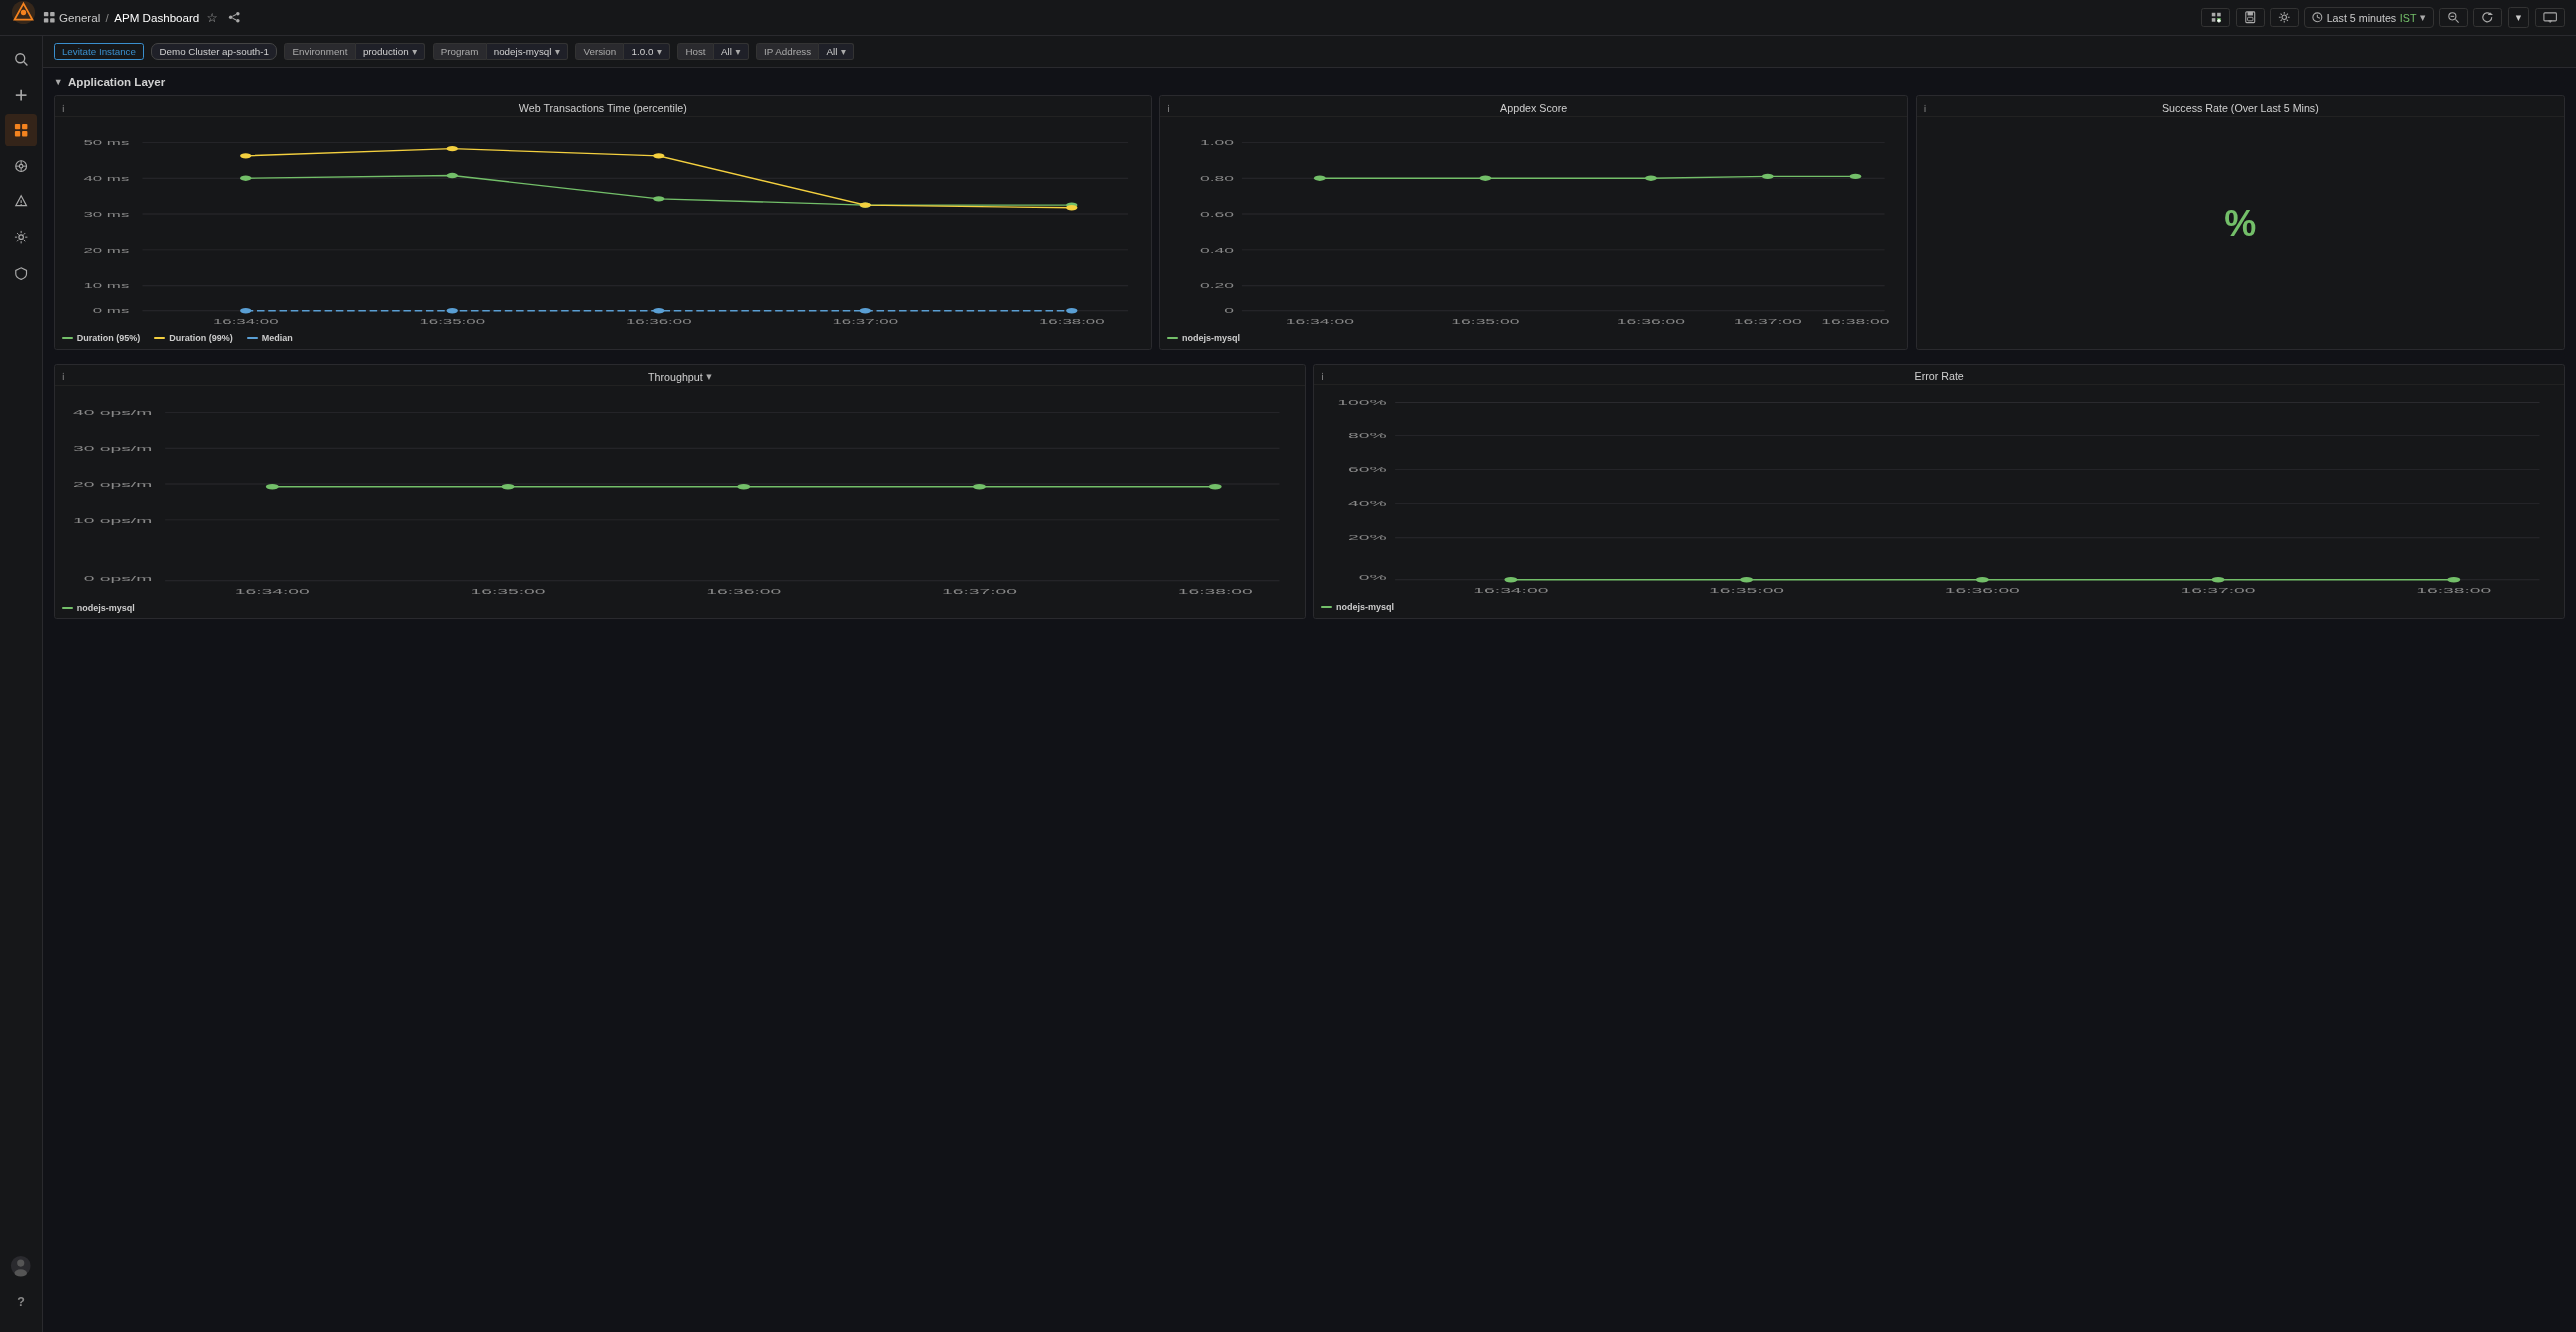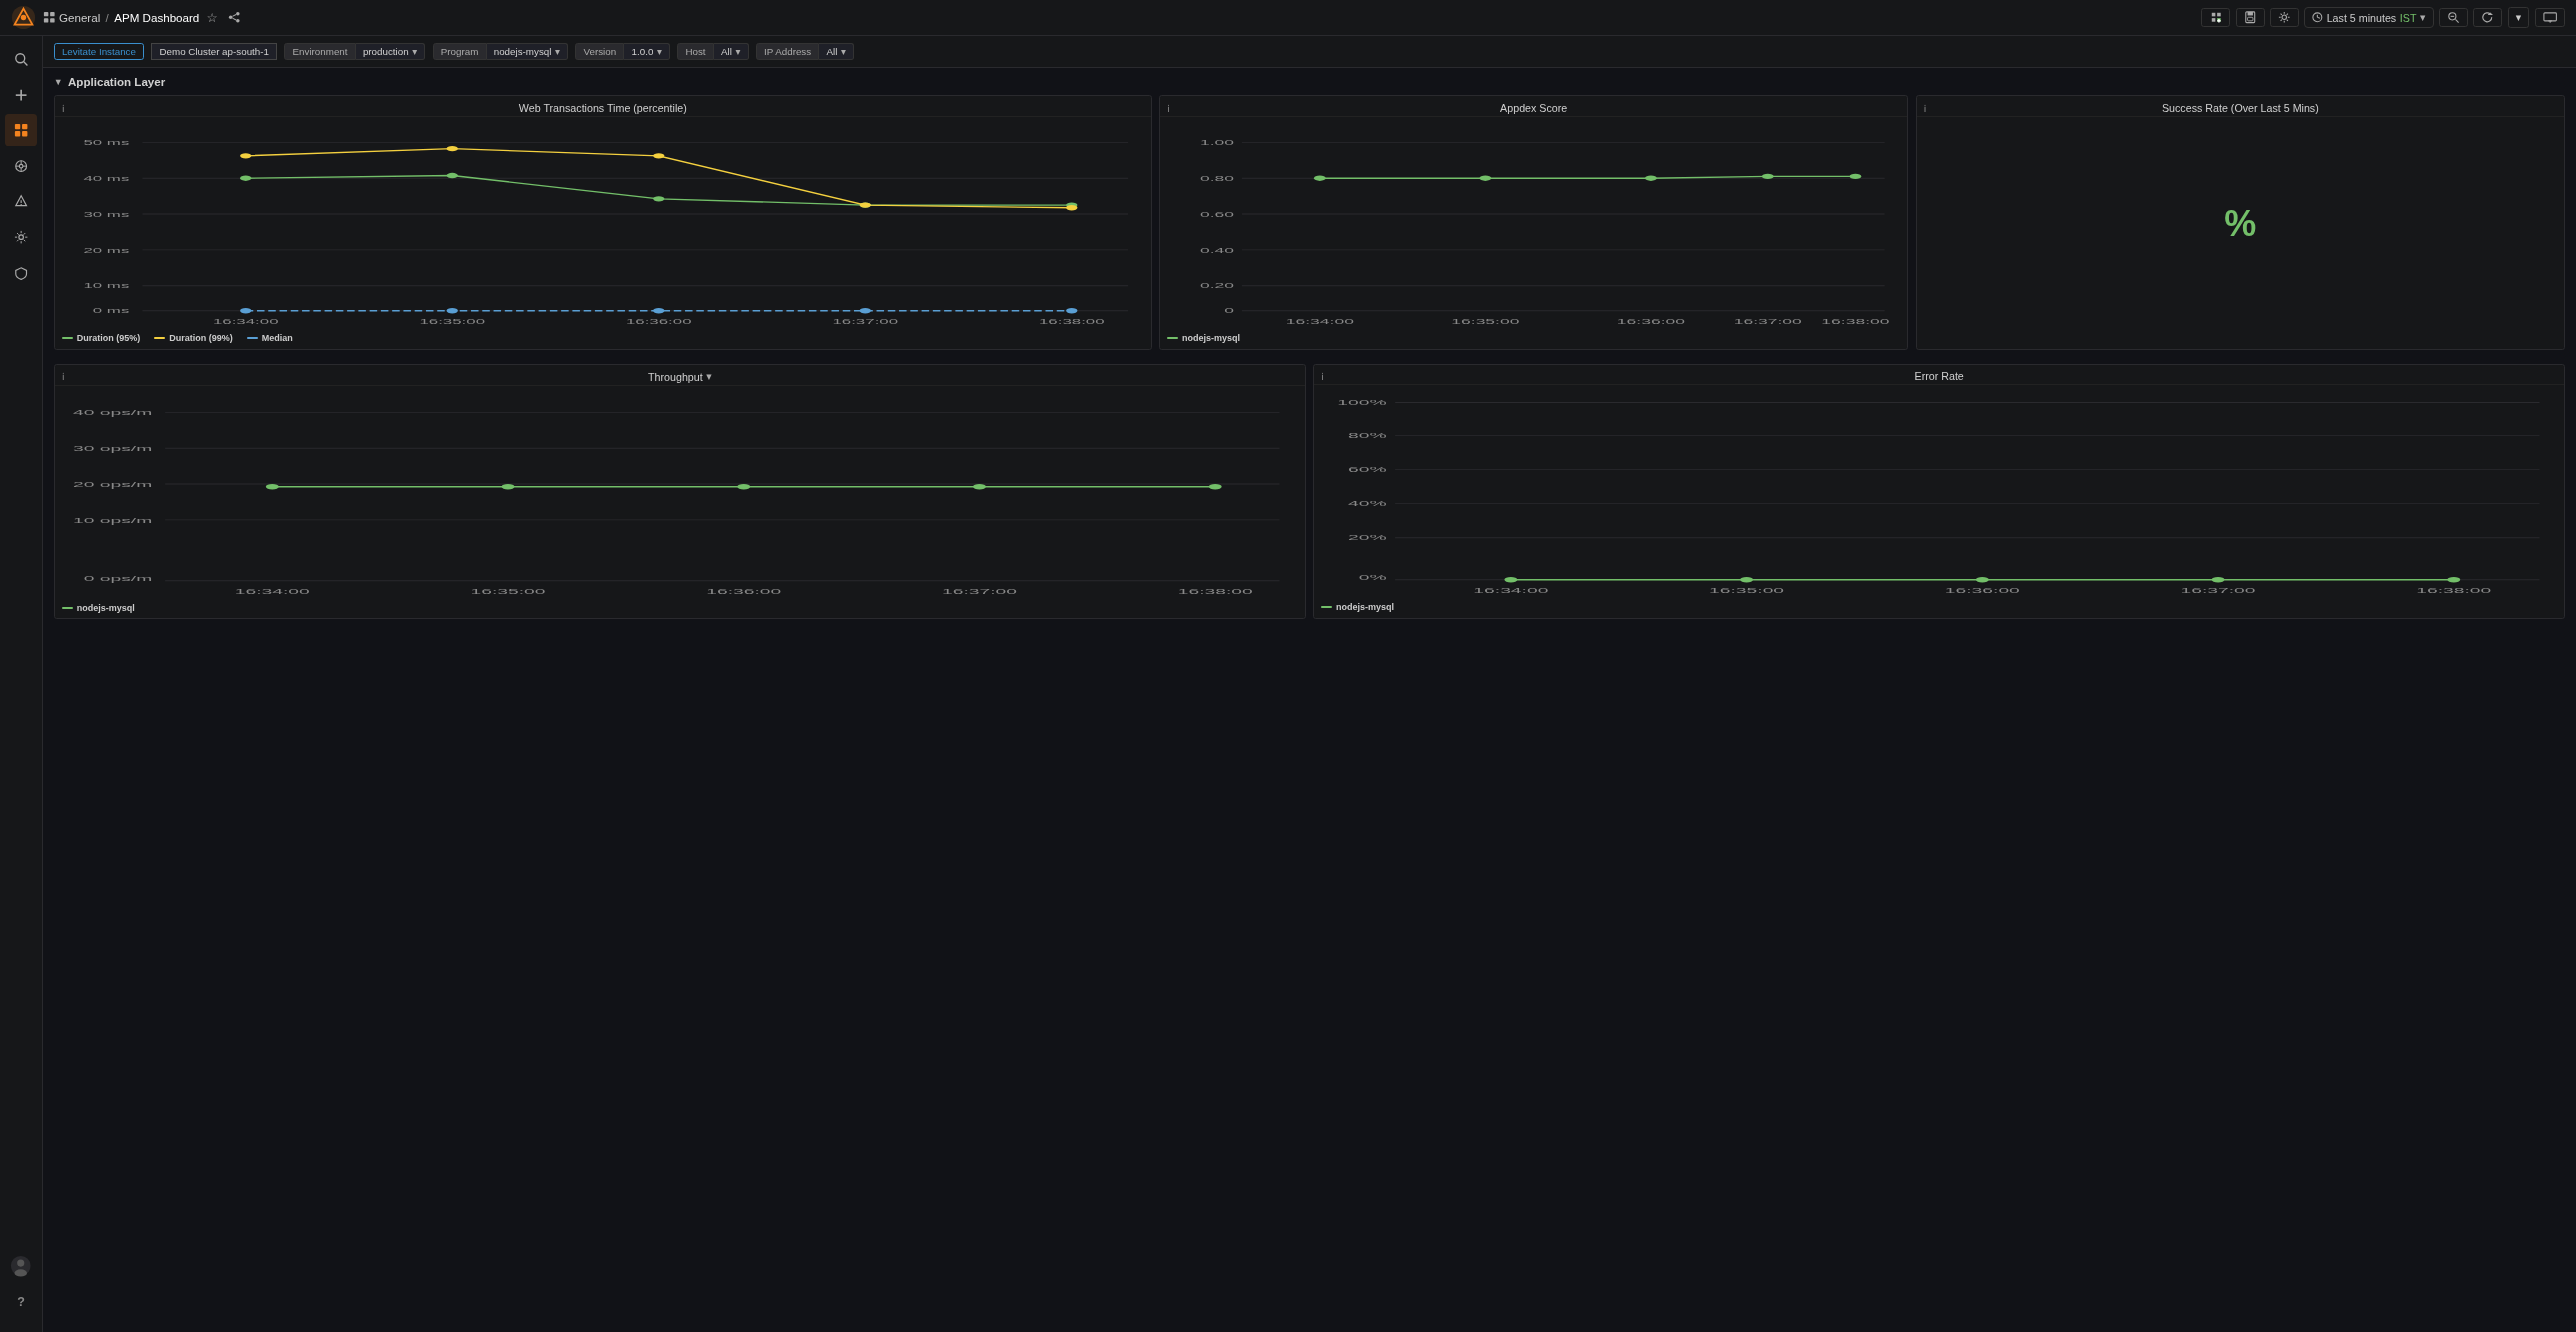--- a/index.html
+++ b/index.html
@@ -1,20 +1,20 @@
 <!DOCTYPE html>
 <html style="font-size:14.3px"><head>
   <meta charset="utf-8">
   <style>
     * { box-sizing: border-box; margin: 0; padding: 0; }
     body { background: #111217; color: #d0d0d0; font-family: 'Segoe UI', Arial, sans-serif; font-size: 10.7px; overflow: hidden; }
 
     
     .topbar {
-      display: flex; align-items: center; height: 36px;
+      display: flex; height: 36px;
       background: #161719; border-bottom: 0.9px solid #2a2a2e;
       padding: 0 10.7px; gap: 7.2px;
     }
     .topbar-nav { display: flex; align-items: center; gap: 3.6px; font-size: 11.6px; color: #d0d0d0; }
     .topbar-nav .sep { color: #888; margin: 0 1.8px; }
     .topbar-nav .title { color: #fff; font-weight: 500; }
     .topbar-icon-btn {
       background: none; border: none; color: #aaa; cursor: pointer;
       font-size: 12.5px; padding: 3.6px; border-radius: 2.7px;
     }
@@ -262,21 +262,21 @@
       <div class="sidebar-item" style="font-size:12.5px;color:#888;font-weight:bold;">?</div>
     </div>
   </div>
 
   <div class="main">
 
     <div class="filterbar">
       <button class="filter-pill">Levitate Instance</button>
 
       <div class="filter-group">
-        <div class="filter-value" style="border-radius:0;border:0.9px solid #444;">Demo Cluster ap-south-1</div>
+        <div class="filter-value" style="border-radius:7px;border:0.9px solid #444;">Demo Cluster ap-south-1</div>
       </div>
 
       <div class="filter-group">
         <div class="filter-label">Environment</div>
         <div class="filter-value">
           <span>production</span>
           <span style="color:#aaa;">▾</span>
         </div>
       </div>
 

